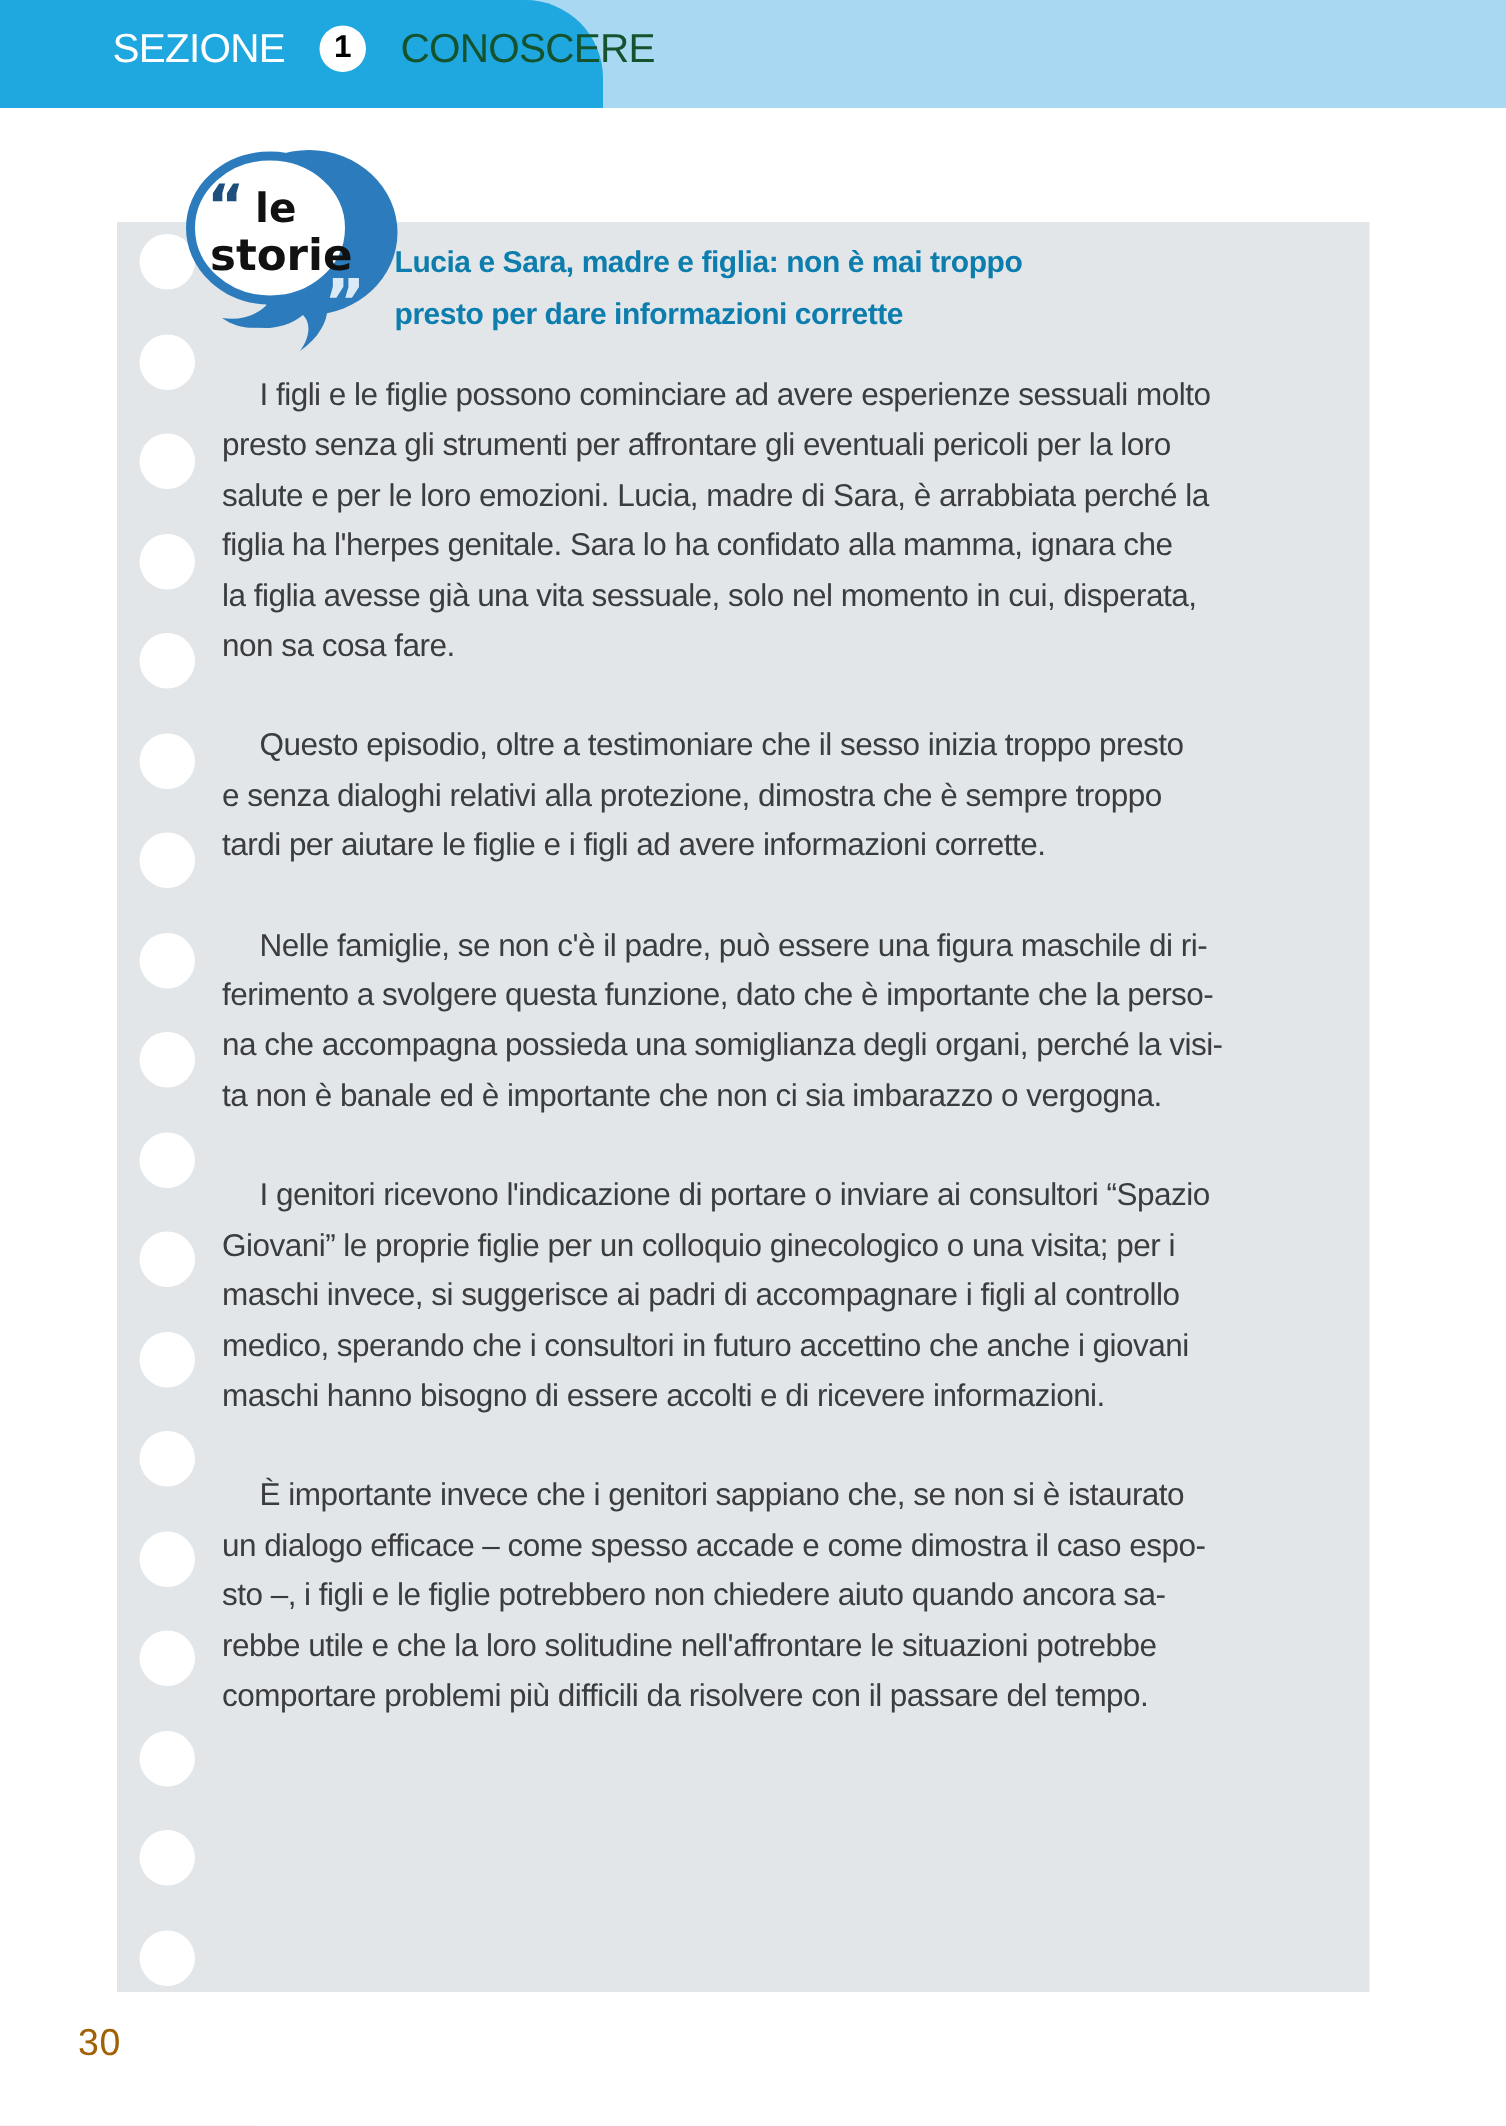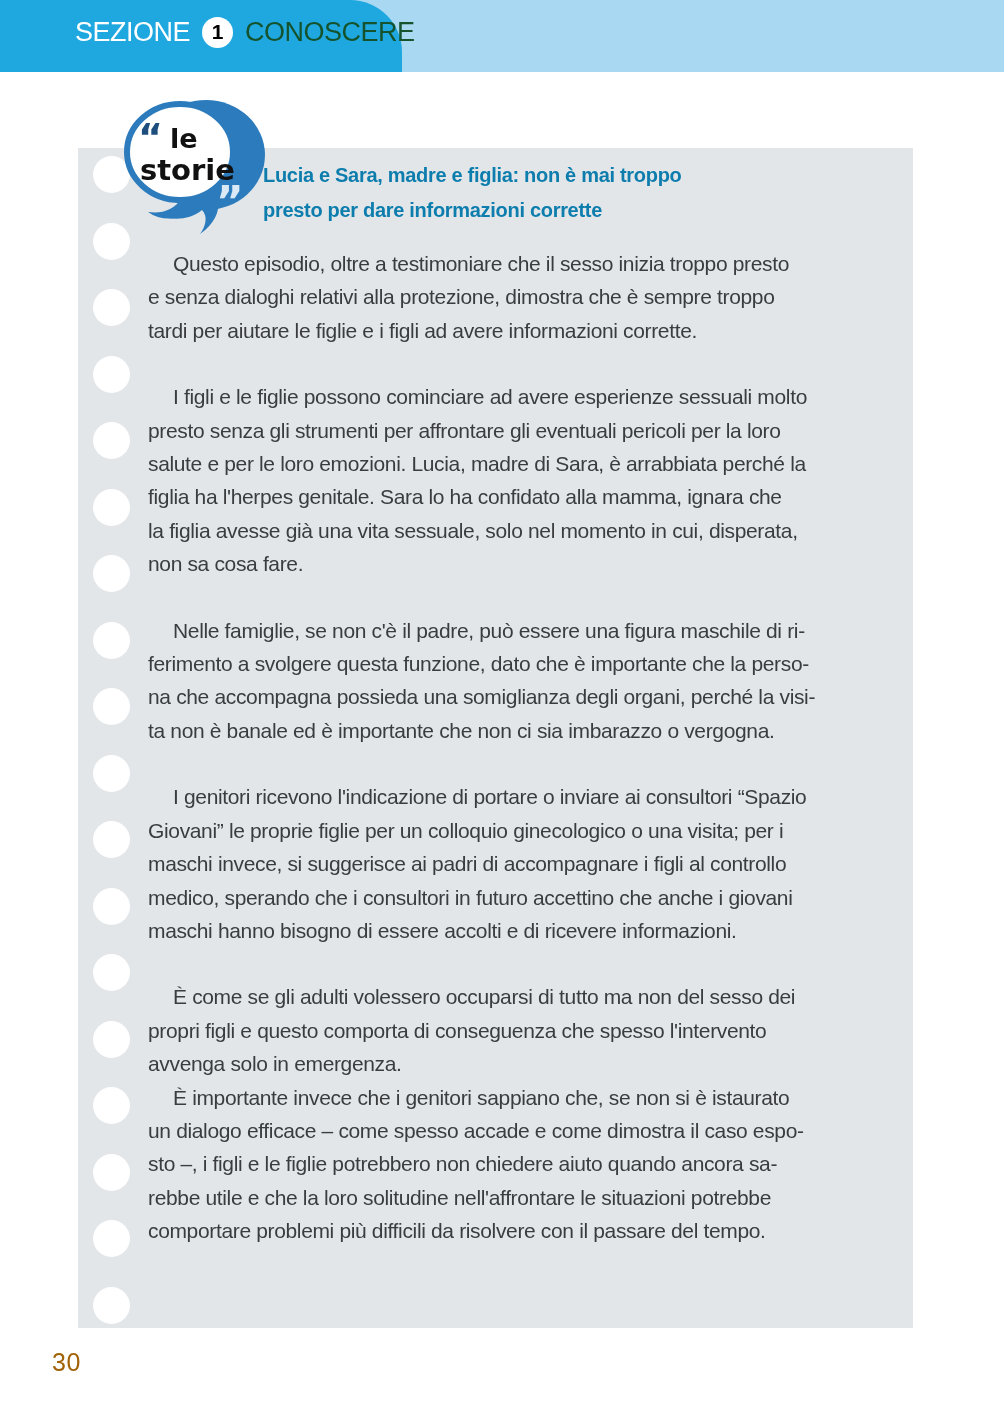--- a/index.html
+++ b/index.html
@@ -13,21 +13,21 @@
   .topbar-light{
     position:absolute;top:0;left:0;width:1004px;height:72px;
     background:#A8D8F2;
   }
   .topbar-dark{
     position:absolute;top:0;left:0;width:402px;height:72px;
     background:#1FA8E0;border-top-right-radius:52px;
   }
   .topbar-content{
     position:absolute;left:75px;top:0;height:64px;
-    display:flex;align-items:center;gap:12px;
+    display:flex;align-items:center;gap:23px;
     font-size:27px;letter-spacing:-0.5px;
   }
   .sec-label{color:#ffffff;}
   .sec-num{
     width:31px;height:31px;border-radius:50%;background:#ffffff;color:#000000;
     display:flex;align-items:center;justify-content:center;
     font-size:21px;font-weight:bold;letter-spacing:0;
   }
   .sec-title{color:#14532d;}
 
@@ -116,41 +116,38 @@
       <text x="52" y="54" font-size="27" font-weight="bold" fill="#111111" font-family="DejaVu Sans, sans-serif">le</text>
       <text x="22" y="86" font-size="29" font-weight="bold" fill="#111111" font-family="DejaVu Sans, sans-serif">storie</text>
       <text x="98" y="122" font-size="42" font-weight="bold" fill="#D9E9F6" font-family="DejaVu Sans, sans-serif">”</text>
     </svg>
   </div>
 
   <h1 class="story-title">Lucia e Sara, madre e figlia: non è mai troppo
 presto per dare informazioni corrette</h1>
 
   <div class="story-body">
-    <p>Questo episodio, oltre a testimoniare che il sesso inizia troppo presto
-e senza dialoghi relativi alla protezione, dimostra che è sempre troppo
-tardi per aiutare le figlie e i figli ad avere informazioni corrette.</p>
     <p>I figli e le figlie possono cominciare ad avere esperienze sessuali molto
 presto senza gli strumenti per affrontare gli eventuali pericoli per la loro
 salute e per le loro emozioni. Lucia, madre di Sara, è arrabbiata perché la
 figlia ha l'herpes genitale. Sara lo ha confidato alla mamma, ignara che
 la figlia avesse già una vita sessuale, solo nel momento in cui, disperata,
 non sa cosa fare.</p>
+    <p>Questo episodio, oltre a testimoniare che il sesso inizia troppo presto
+e senza dialoghi relativi alla protezione, dimostra che è sempre troppo
+tardi per aiutare le figlie e i figli ad avere informazioni corrette.</p>
     <p>Nelle famiglie, se non c'è il padre, può essere una figura maschile di ri-
 ferimento a svolgere questa funzione, dato che è importante che la perso-
 na che accompagna possieda una somiglianza degli organi, perché la visi-
 ta non è banale ed è importante che non ci sia imbarazzo o vergogna.</p>
     <p>I genitori ricevono l'indicazione di portare o inviare ai consultori “Spazio
 Giovani” le proprie figlie per un colloquio ginecologico o una visita; per i
 maschi invece, si suggerisce ai padri di accompagnare i figli al controllo
 medico, sperando che i consultori in futuro accettino che anche i giovani
 maschi hanno bisogno di essere accolti e di ricevere informazioni.</p>
-    <p class="no-gap">È come se gli adulti volessero occuparsi di tutto ma non del sesso dei
-propri figli e questo comporta di conseguenza che spesso l'intervento
-avvenga solo in emergenza.</p>
     <p>È importante invece che i genitori sappiano che, se non si è istaurato
 un dialogo efficace – come spesso accade e come dimostra il caso espo-
 sto –, i figli e le figlie potrebbero non chiedere aiuto quando ancora sa-
 rebbe utile e che la loro solitudine nell'affrontare le situazioni potrebbe
 comportare problemi più difficili da risolvere con il passare del tempo.</p>
   </div>
 
   <div class="page-number">30</div>
 
 </div>

